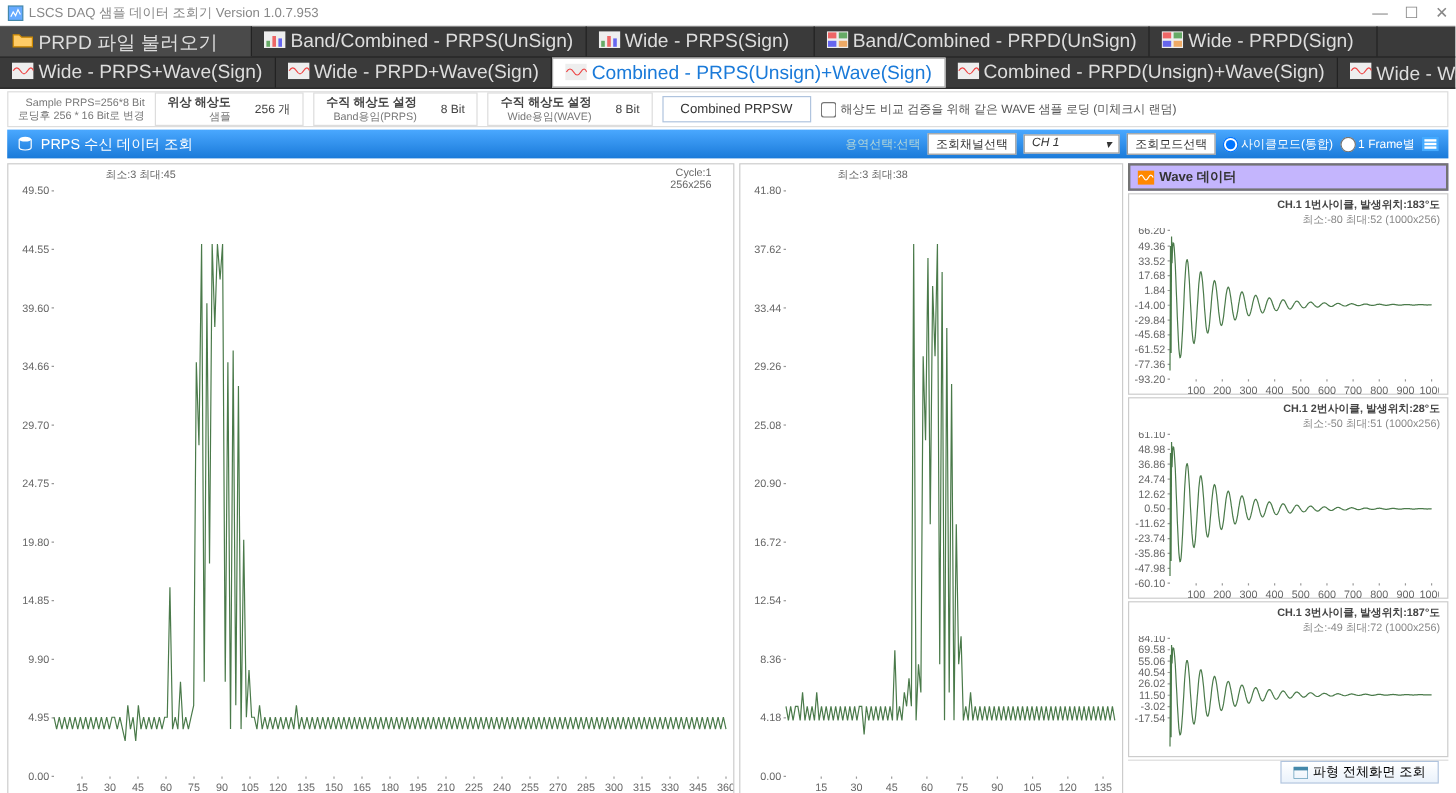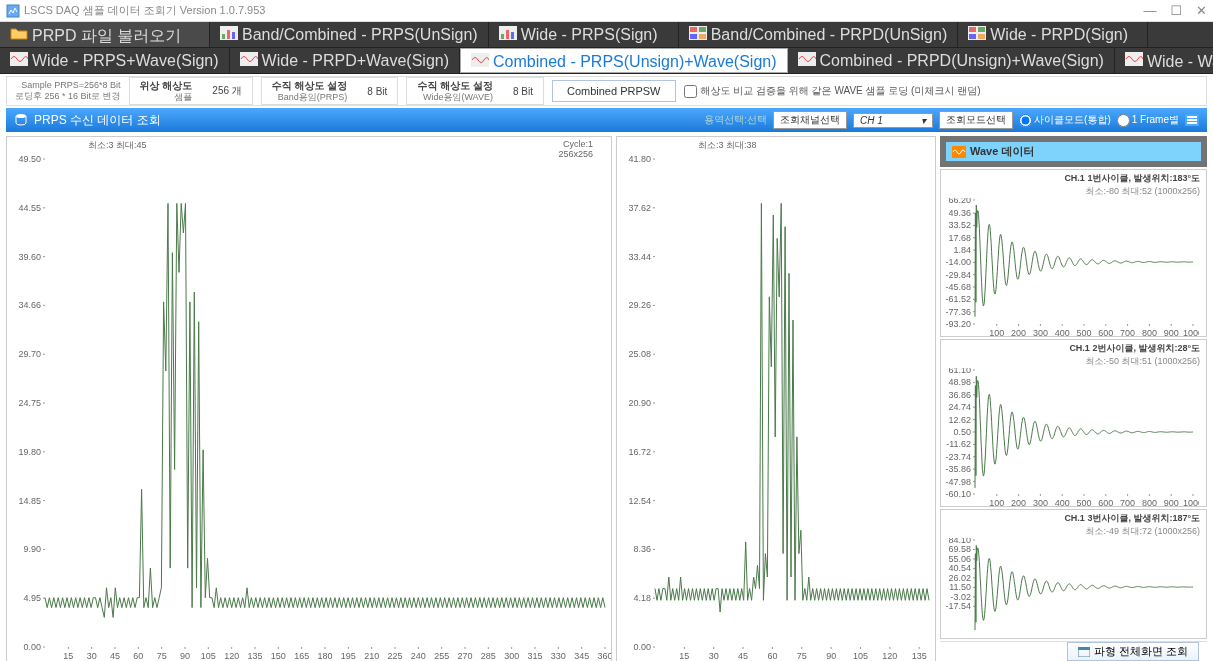--- a/index.html
+++ b/index.html
@@ -30,21 +30,21 @@
 .section-header .right { display: flex; align-items: center; gap: 6px; font-size: 10px;}
 .hdr-label { background: #fff; color: #333; padding: 1px 6px; border: 1px solid #999;}
 .hdr-select { background: #fff; color: #333; padding: 1px 6px; border: 1px solid #999; width: 80px; display:flex; justify-content:space-between;font-style:italic;}
 .hdr-radio { display: flex; align-items: center; gap: 2px;}
 
 .content { display: flex; padding: 4px 6px; gap: 4px; height: 538px;}
 .chart-panel { border: 1px solid #ccc; background: #fff; position: relative; }
 .chart-large { flex: 0 0 604px; }
 .chart-med { flex: 0 0 318px; }
 .wave-col { flex: 1; display: flex; flex-direction: column; gap: 2px; min-width: 0;}
-.wave-header { background: #7dd3fc; border: 6px solid #737373; padding: 2px 6px; font-size: 11px; display: flex; align-items: center; gap: 4px;}
+.wave-header { background: #c4b5fd; border: 2px solid #737373; padding: 2px 6px; font-size: 11px; display: flex; align-items: center; gap: 4px;}
 .wave-sub { font-size: 9px; color: #888; text-align: right; padding: 0 4px;}
 .wave-chart { border: 1px solid #ccc; height: 168px; position: relative; background: #fff;}
 .wave-title { font-size: 9px; color: #444; text-align: right; padding: 2px 6px 0 0; font-weight:bold;}
 .wave-stats { font-size: 9px; color: #888; text-align: right; padding: 0 6px;}
 
 .chart-info { position: absolute; top: 2px; font-size: 9px; color: #666; }
 .chart-info.left { left: 51px; margin-left: 30px; }
 .chart-info.right { right: 18px; text-align: right;}
 
 svg { display: block; }

